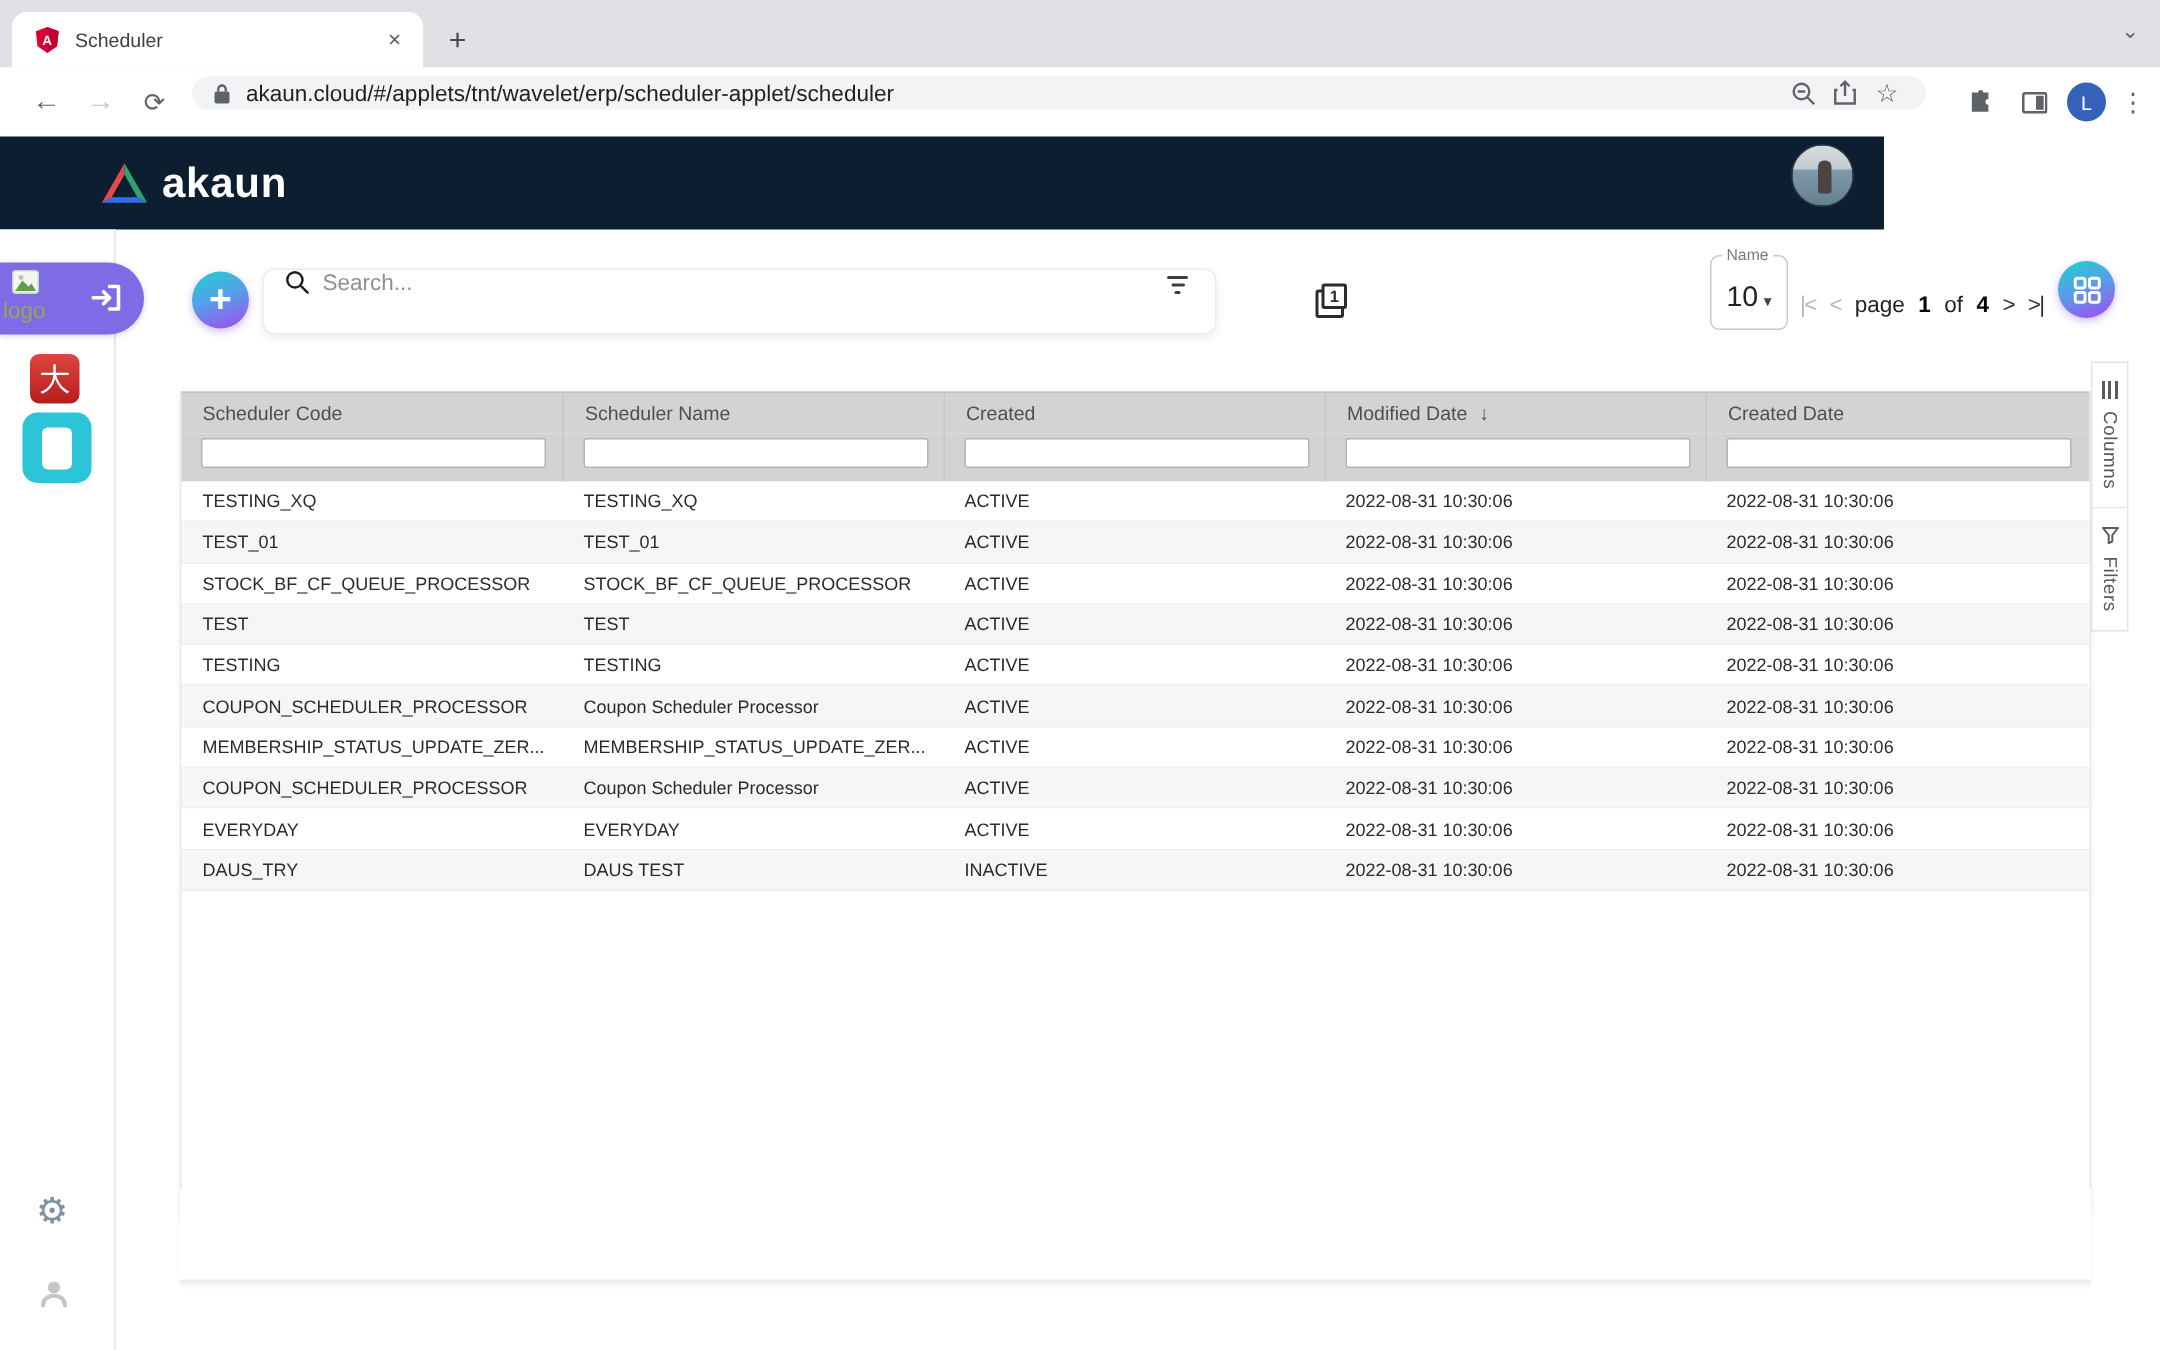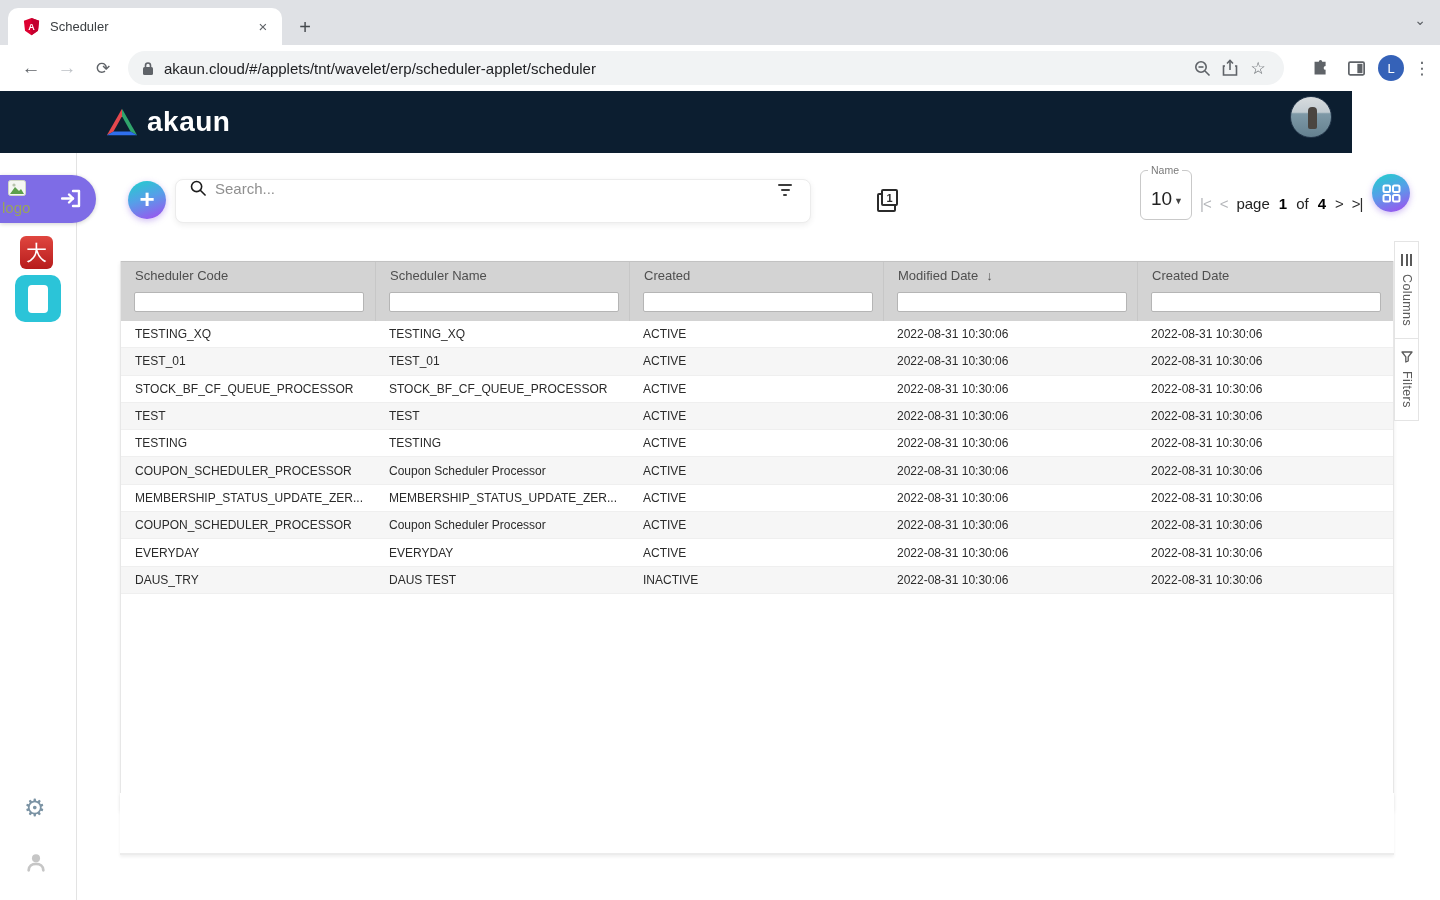--- a/index.html
+++ b/index.html
@@ -12,30 +12,30 @@
   .tab-title { font-size:13px; color:#3c4043; margin-left:10px; flex:1; white-space:nowrap; overflow:hidden; }
   .tab-close { width:18px; height:18px; display:flex; align-items:center; justify-content:center; font-size:15px; color:#5f6368; border-radius:50%; cursor:pointer; }
   .newtab-btn { position:absolute; left:292px; top:14px; width:26px; height:26px; display:flex; align-items:center; justify-content:center; font-size:20px; color:#45494d; cursor:pointer; }
   .tabsearch-btn { position:absolute; right:14px; top:12px; font-size:14px; color:#5f6368; cursor:pointer; }
 
   .urlbar { position:absolute; left:0; top:45px; width:1440px; height:46px; background:#fff; display:flex; align-items:center; }
   .nav-ic { width:34px; height:34px; display:flex; align-items:center; justify-content:center; font-size:19px; color:#5f6368; cursor:pointer; }
   .nav-back { position:absolute; left:14px; }
   .nav-fwd  { position:absolute; left:50px; color:#bdc1c6; }
   .nav-reload { position:absolute; left:86px; font-size:17px; }
-  .url-field { position:absolute; left:128px; top:6px; width:1156px; height:34px; background:#f1f3f4; border-radius:17px; display:flex; align-items:center; padding:0 12px 0 14px; cursor:text; }
+  .url-field { position:absolute; left:128px; top:6px; width:1156px; height:22px; background:#f1f3f4; border-radius:17px; display:flex; align-items:center; padding:0 12px 0 14px; cursor:text; }
   .url-text { font-size:15px; color:#202124; margin-left:10px; flex:1; white-space:nowrap; overflow:hidden; }
   .url-ic { width:28px; height:28px; display:flex; align-items:center; justify-content:center; color:#5f6368; cursor:pointer; }
   .chrome-right { position:absolute; right:8px; top:6px; height:34px; display:flex; align-items:center; gap:8px; }
   .avatar-l { width:26px; height:26px; border-radius:50%; background:#3562b8; color:#fff; font-size:13px; display:flex; align-items:center; justify-content:center; cursor:pointer; }
   .kebab { font-size:17px; color:#5f6368; width:20px; text-align:center; cursor:pointer; }
   .star-g { font-size:17px; }
 
   
-  .navbar { position:absolute; left:0; top:91px; width:1352px; height:62px; background:#0c1e30; display:flex; align-items:center;padding-left:39px; }
+  .navbar { position:absolute; left:0; top:91px; width:1256px; height:62px; background:#0c1e30; display:flex; align-items:center; }
   .brand { display:flex; align-items:center; margin-left:66px; gap:8px; }
   .brand-text { color:#fff; font-size:28px; font-weight:bold; letter-spacing:0.5px; }
   .nav-avatar { position:absolute; right:20px; top:5px; width:42px; height:42px; border-radius:50%; cursor:pointer; overflow:hidden;
     background:linear-gradient(180deg,#d8dcde 0%,#c2ccd2 38%,#7e99a7 42%,#64808f 100%); border:1px solid #24364a; }
   .nav-avatar::after { content:""; position:absolute; left:17px; top:10px; width:9px; height:22px; background:#4a4540; border-radius:4px 4px 2px 2px; }
 
   
   .sidebar { position:absolute; left:0; top:153px; width:77px; height:747px; background:#fff; border-right:1px solid #e3e3e3; }
   .logo-pill { position:absolute; left:0; top:22px; width:96px; height:48px; background:#7e6ce6; border-radius:0 24px 24px 0; cursor:pointer; box-shadow:0 1px 4px rgba(0,0,0,0.18); }
   .logo-pill .broken-img { position:absolute; left:8px; top:5px; }

